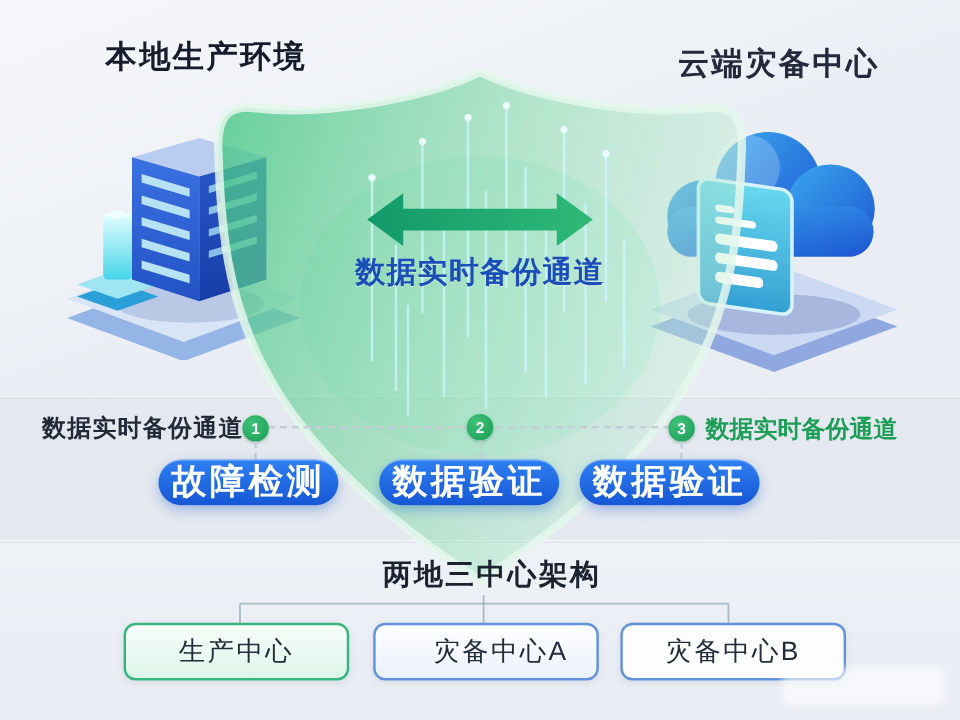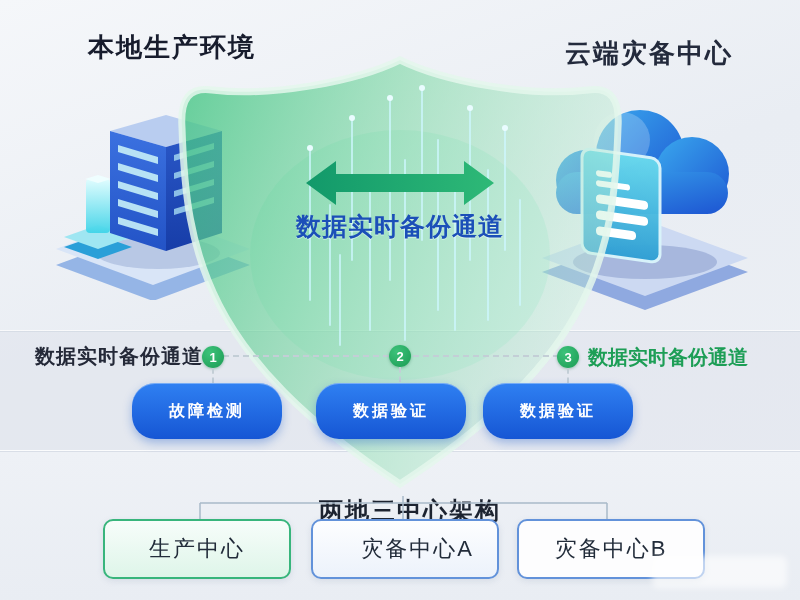--- a/index.html
+++ b/index.html
@@ -39,36 +39,36 @@
   }
   .badge{
     width:22px;height:22px;border-radius:50%;
     background:radial-gradient(circle at 35% 30%,#3cc27a,#1c9b53);
     color:#ffffff;font-size:13px;font-weight:700;
     display:flex;align-items:center;justify-content:center;
     box-shadow:0 1px 3px rgba(20,110,60,0.35);
   }
   .stub{width:0;height:15px;border-left:2px dashed #c3ced6;}
   .pill{
-    height:56px;border-radius:23px;
+    height:38px;border-radius:23px;
     background:linear-gradient(180deg,#2f80f2 0%,#1656d4 100%);
-    color:#ffffff;font-size:16px;font-weight:700;letter-spacing:3px;
+    color:#ffffff;font-size:29px;font-weight:700;letter-spacing:3px;
     display:flex;align-items:center;justify-content:center;
     box-shadow:0 4px 10px rgba(25,90,200,0.35), inset 0 1px 0 rgba(255,255,255,0.35);
     cursor:pointer;white-space:nowrap;
   }
   .note3{
     left:588px;top:344px;font-size:20px;font-weight:700;color:#1d9e56;white-space:nowrap;
   }
   .arch-title{
     left:310px;top:463px;width:200px;text-align:center;
-    font-size:24px;font-weight:700;color:#1c2330;letter-spacing:2px;white-space:nowrap;margin-top:32px;
+    font-size:24px;font-weight:700;color:#1c2330;letter-spacing:2px;white-space:nowrap;
   }
   .node{
-    top:519px;width:188px;height:60px;border-radius:10px;box-sizing:border-box;
+    top:519px;width:188px;height:48px;border-radius:10px;box-sizing:border-box;
     display:flex;align-items:center;justify-content:center;
     font-size:22px;color:#222c3a;letter-spacing:2px;cursor:pointer;white-space:nowrap;
     box-shadow:0 2px 6px rgba(120,140,165,0.18);
   }
   .node-prod{
     border:2px solid #38b57c;
     background:linear-gradient(180deg,#f7fdfa 0%,#def5e9 100%);
   }
   .node-drA{
     border:2px solid #6292da;

